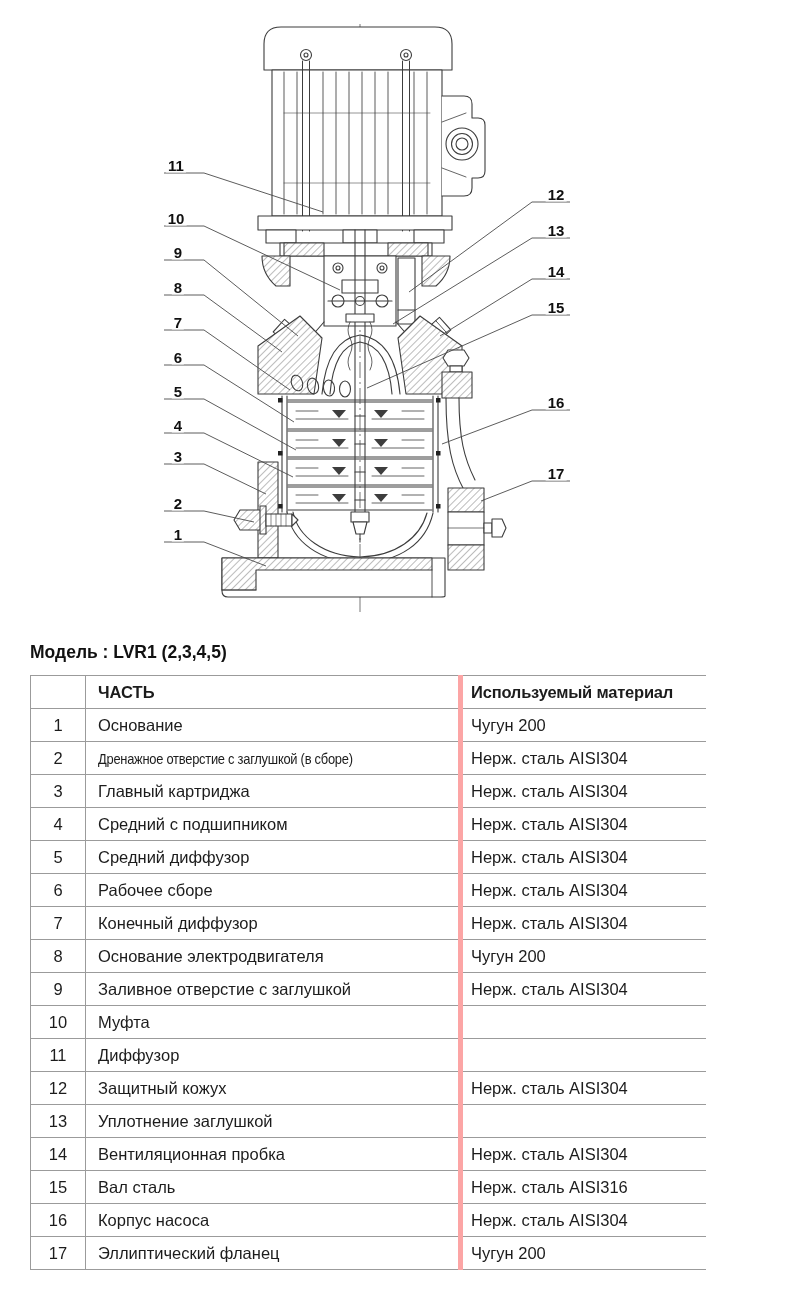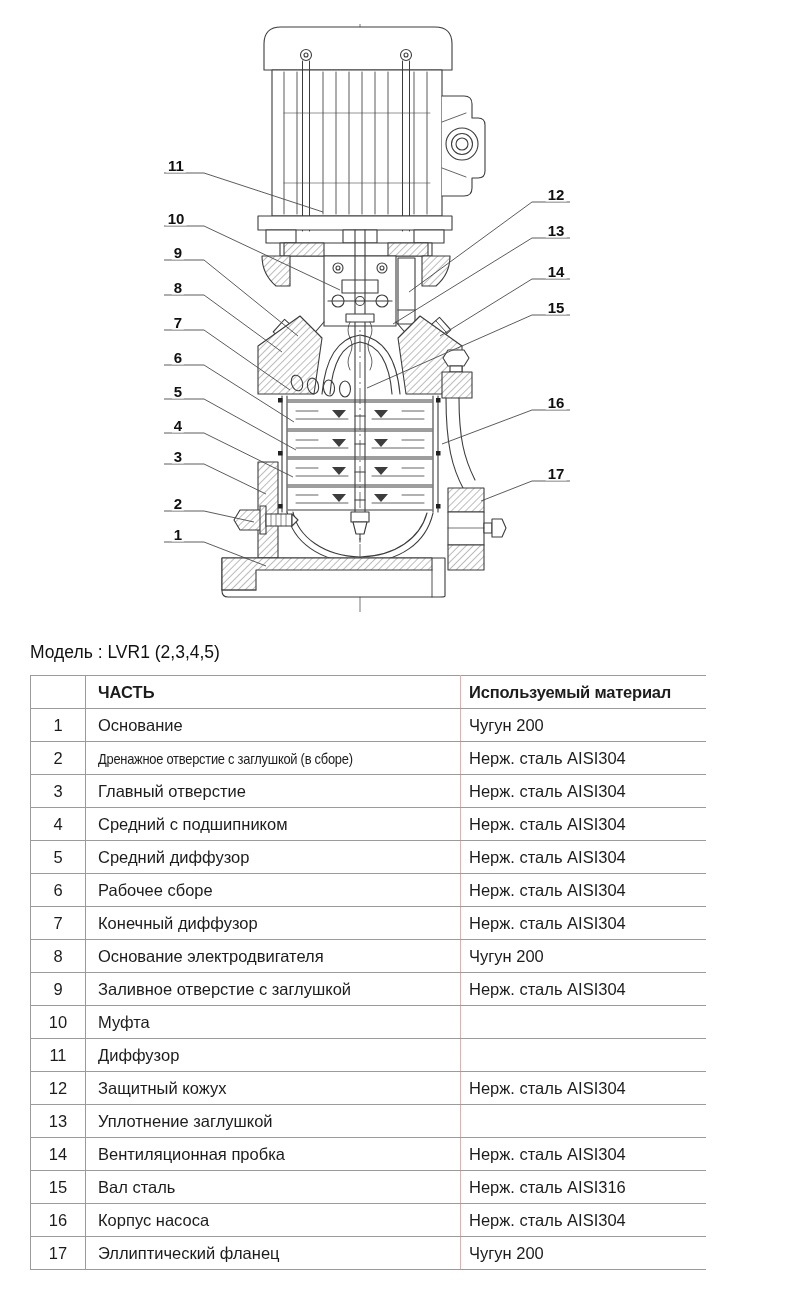--- a/index.html
+++ b/index.html
@@ -10,37 +10,37 @@
   }
   .diagram-wrap{position:absolute;left:0;top:0;width:789px;height:632px;}
   .diagram-wrap svg{position:absolute;left:0;top:0;}
   .callout{
     position:absolute;transform:translate(-50%,-50%);
     font-weight:bold;font-size:15px;color:#101010;letter-spacing:0;
     background:#ffffff;padding:0 2px;line-height:1;
   }
   .model-title{
     position:absolute;left:30px;top:642px;
-    font-size:17.5px;font-weight:normal;color:#111;
+    font-size:17.5px;font-weight:bold;color:#111;
   }
   table.parts{
     position:absolute;left:30px;top:675px;width:675px;
     border-collapse:collapse;table-layout:fixed;
   }
   table.parts col.c-num{width:55px;}
   table.parts col.c-part{width:375px;}
   table.parts col.c-mat{width:245px;}
   table.parts th, table.parts td{
     height:32px;padding:0;margin:0;vertical-align:middle;
     border-bottom:1px solid #9b9b9b;font-size:16.5px;line-height:1;
     white-space:nowrap;overflow:hidden;
   }
   table.parts thead th{border-top:1px solid #9b9b9b;font-weight:bold;text-align:left;}
   table.parts .num{border-left:1px solid #9b9b9b;border-right:1px solid #9b9b9b;text-align:center;}
-  table.parts .part{border-right:1px solid #fca5a5;padding-left:12px;text-align:left;}
+  table.parts .part{border-right:5px solid #fca5a5;padding-left:12px;text-align:left;}
   table.parts .material{padding-left:8px;text-align:left;}
   table.parts thead th.material{letter-spacing:-0.2px;margin-top:44px;}
   .condensed{
     display:inline-block;transform:scaleX(0.86);transform-origin:left center;
     font-size:15px;letter-spacing:-0.3px;
   }
 </style>
 </head>
 <body>
 
@@ -316,21 +316,21 @@
         <td class="part"><span>Основание</span></td>
         <td class="material">Чугун 200</td>
       </tr>
       <tr>
         <td class="num">2</td>
         <td class="part"><span class="condensed">Дренажное отверстие с заглушкой (в сборе)</span></td>
         <td class="material">Нерж. сталь AISI304</td>
       </tr>
       <tr>
         <td class="num">3</td>
-        <td class="part"><span>Главный отверстие</span></td>
+        <td class="part"><span>Главный картриджа</span></td>
         <td class="material">Нерж. сталь AISI304</td>
       </tr>
       <tr>
         <td class="num">4</td>
         <td class="part"><span>Средний с подшипником</span></td>
         <td class="material">Нерж. сталь AISI304</td>
       </tr>
       <tr>
         <td class="num">5</td>
         <td class="part"><span>Средний диффузор</span></td>

